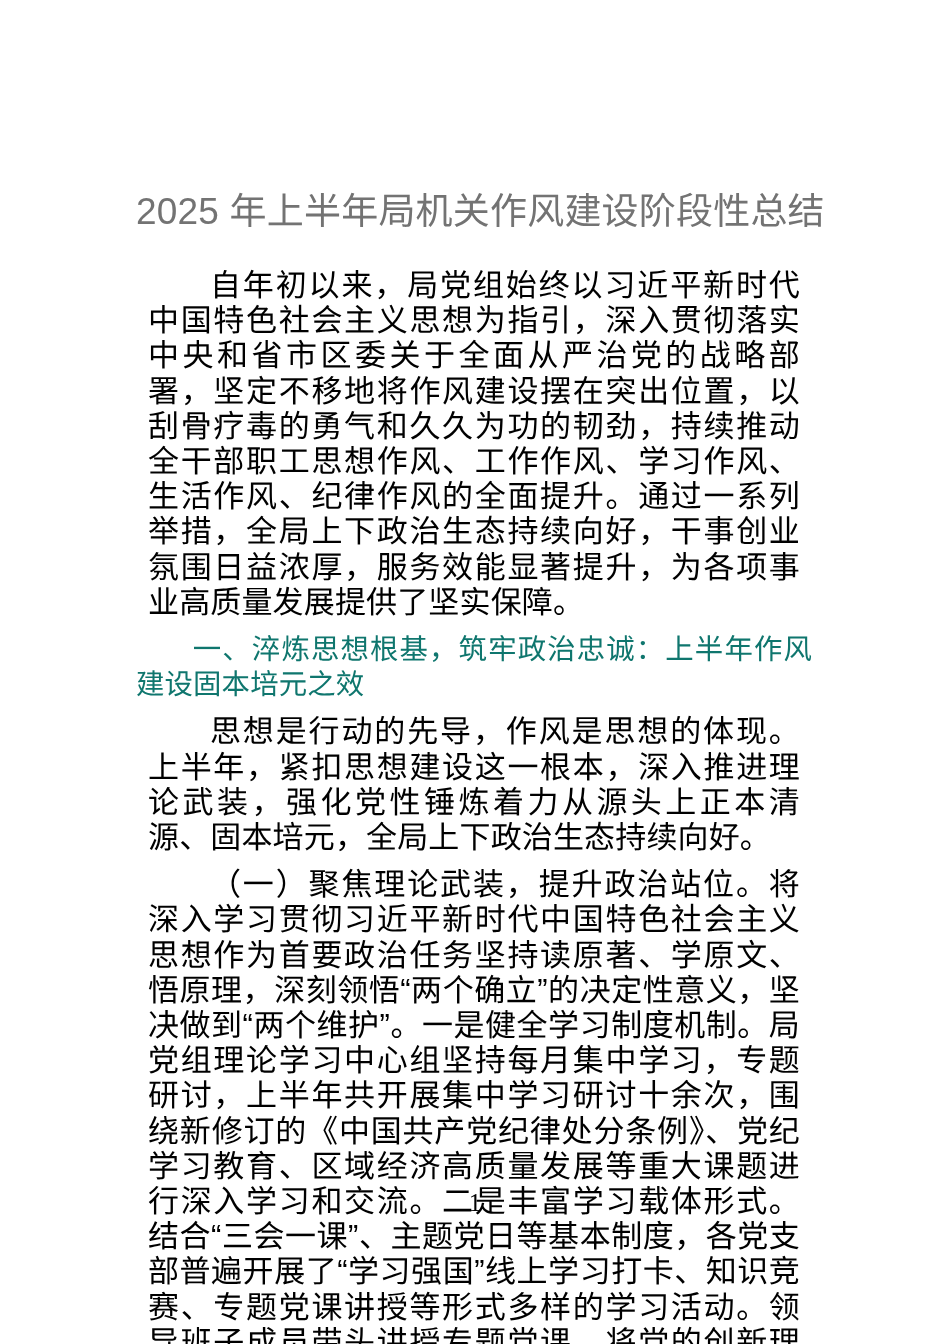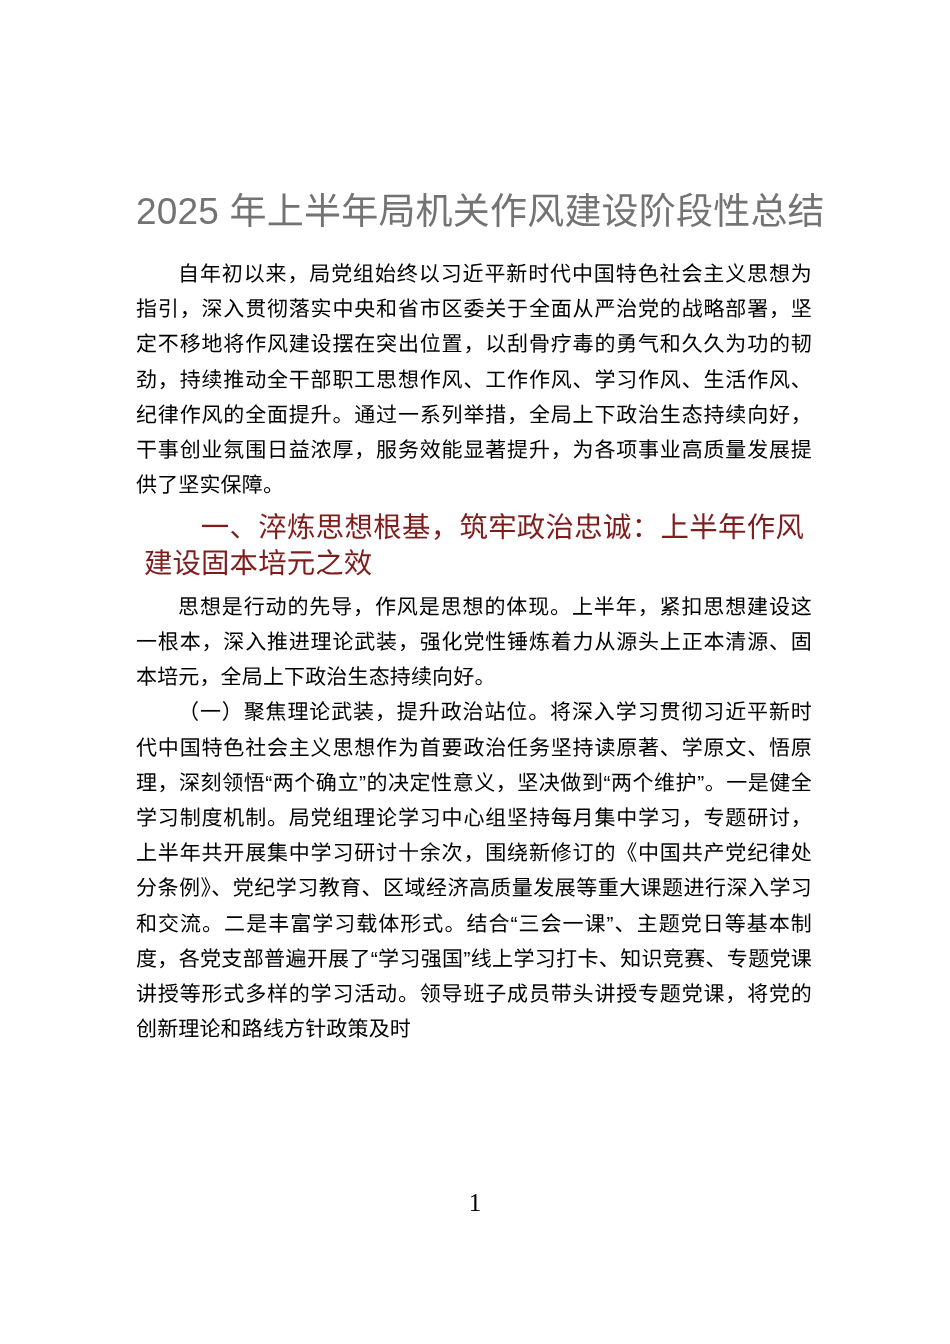--- a/index.html
+++ b/index.html
@@ -43,49 +43,49 @@
   }
 
   .body-block {
     position: absolute;
     left: 136px;
     top: 256px;
     width: 676px;
   }
 
   p.para {
-    margin: 0;
+    margin: 12px;
     padding: 0;
-    font-size: 21px;
+    font-size: 31px;
     line-height: 35.2px;
     letter-spacing: 0.15px;
     text-align: justify;
     text-justify: inter-character;
     text-align-last: left;
     font-weight: 400;
     color: #000000;
     word-break: break-all;
   }
 
   p.para.indent {
     text-indent: 2em;
   }
 
   p.heading {
-    margin: 8px;
+    margin: 0;
     padding: 0;
     font-size: 28.4px;
     line-height: 35.2px;
     letter-spacing: 0.15px;
     text-indent: 2em;
     text-align: justify;
     text-align-last: left;
     font-family: "Liberation Serif", "DejaVu Serif", serif;
     font-weight: 400;
-    color: #7f1d1d;
+    color: #0f766e;
     word-break: break-all;
   }
 
   .page-number {
     position: absolute;
     left: 0;
     top: 1188px;
     width: 950px;
     text-align: center;
     font-family: "Liberation Serif", "DejaVu Serif", serif;

